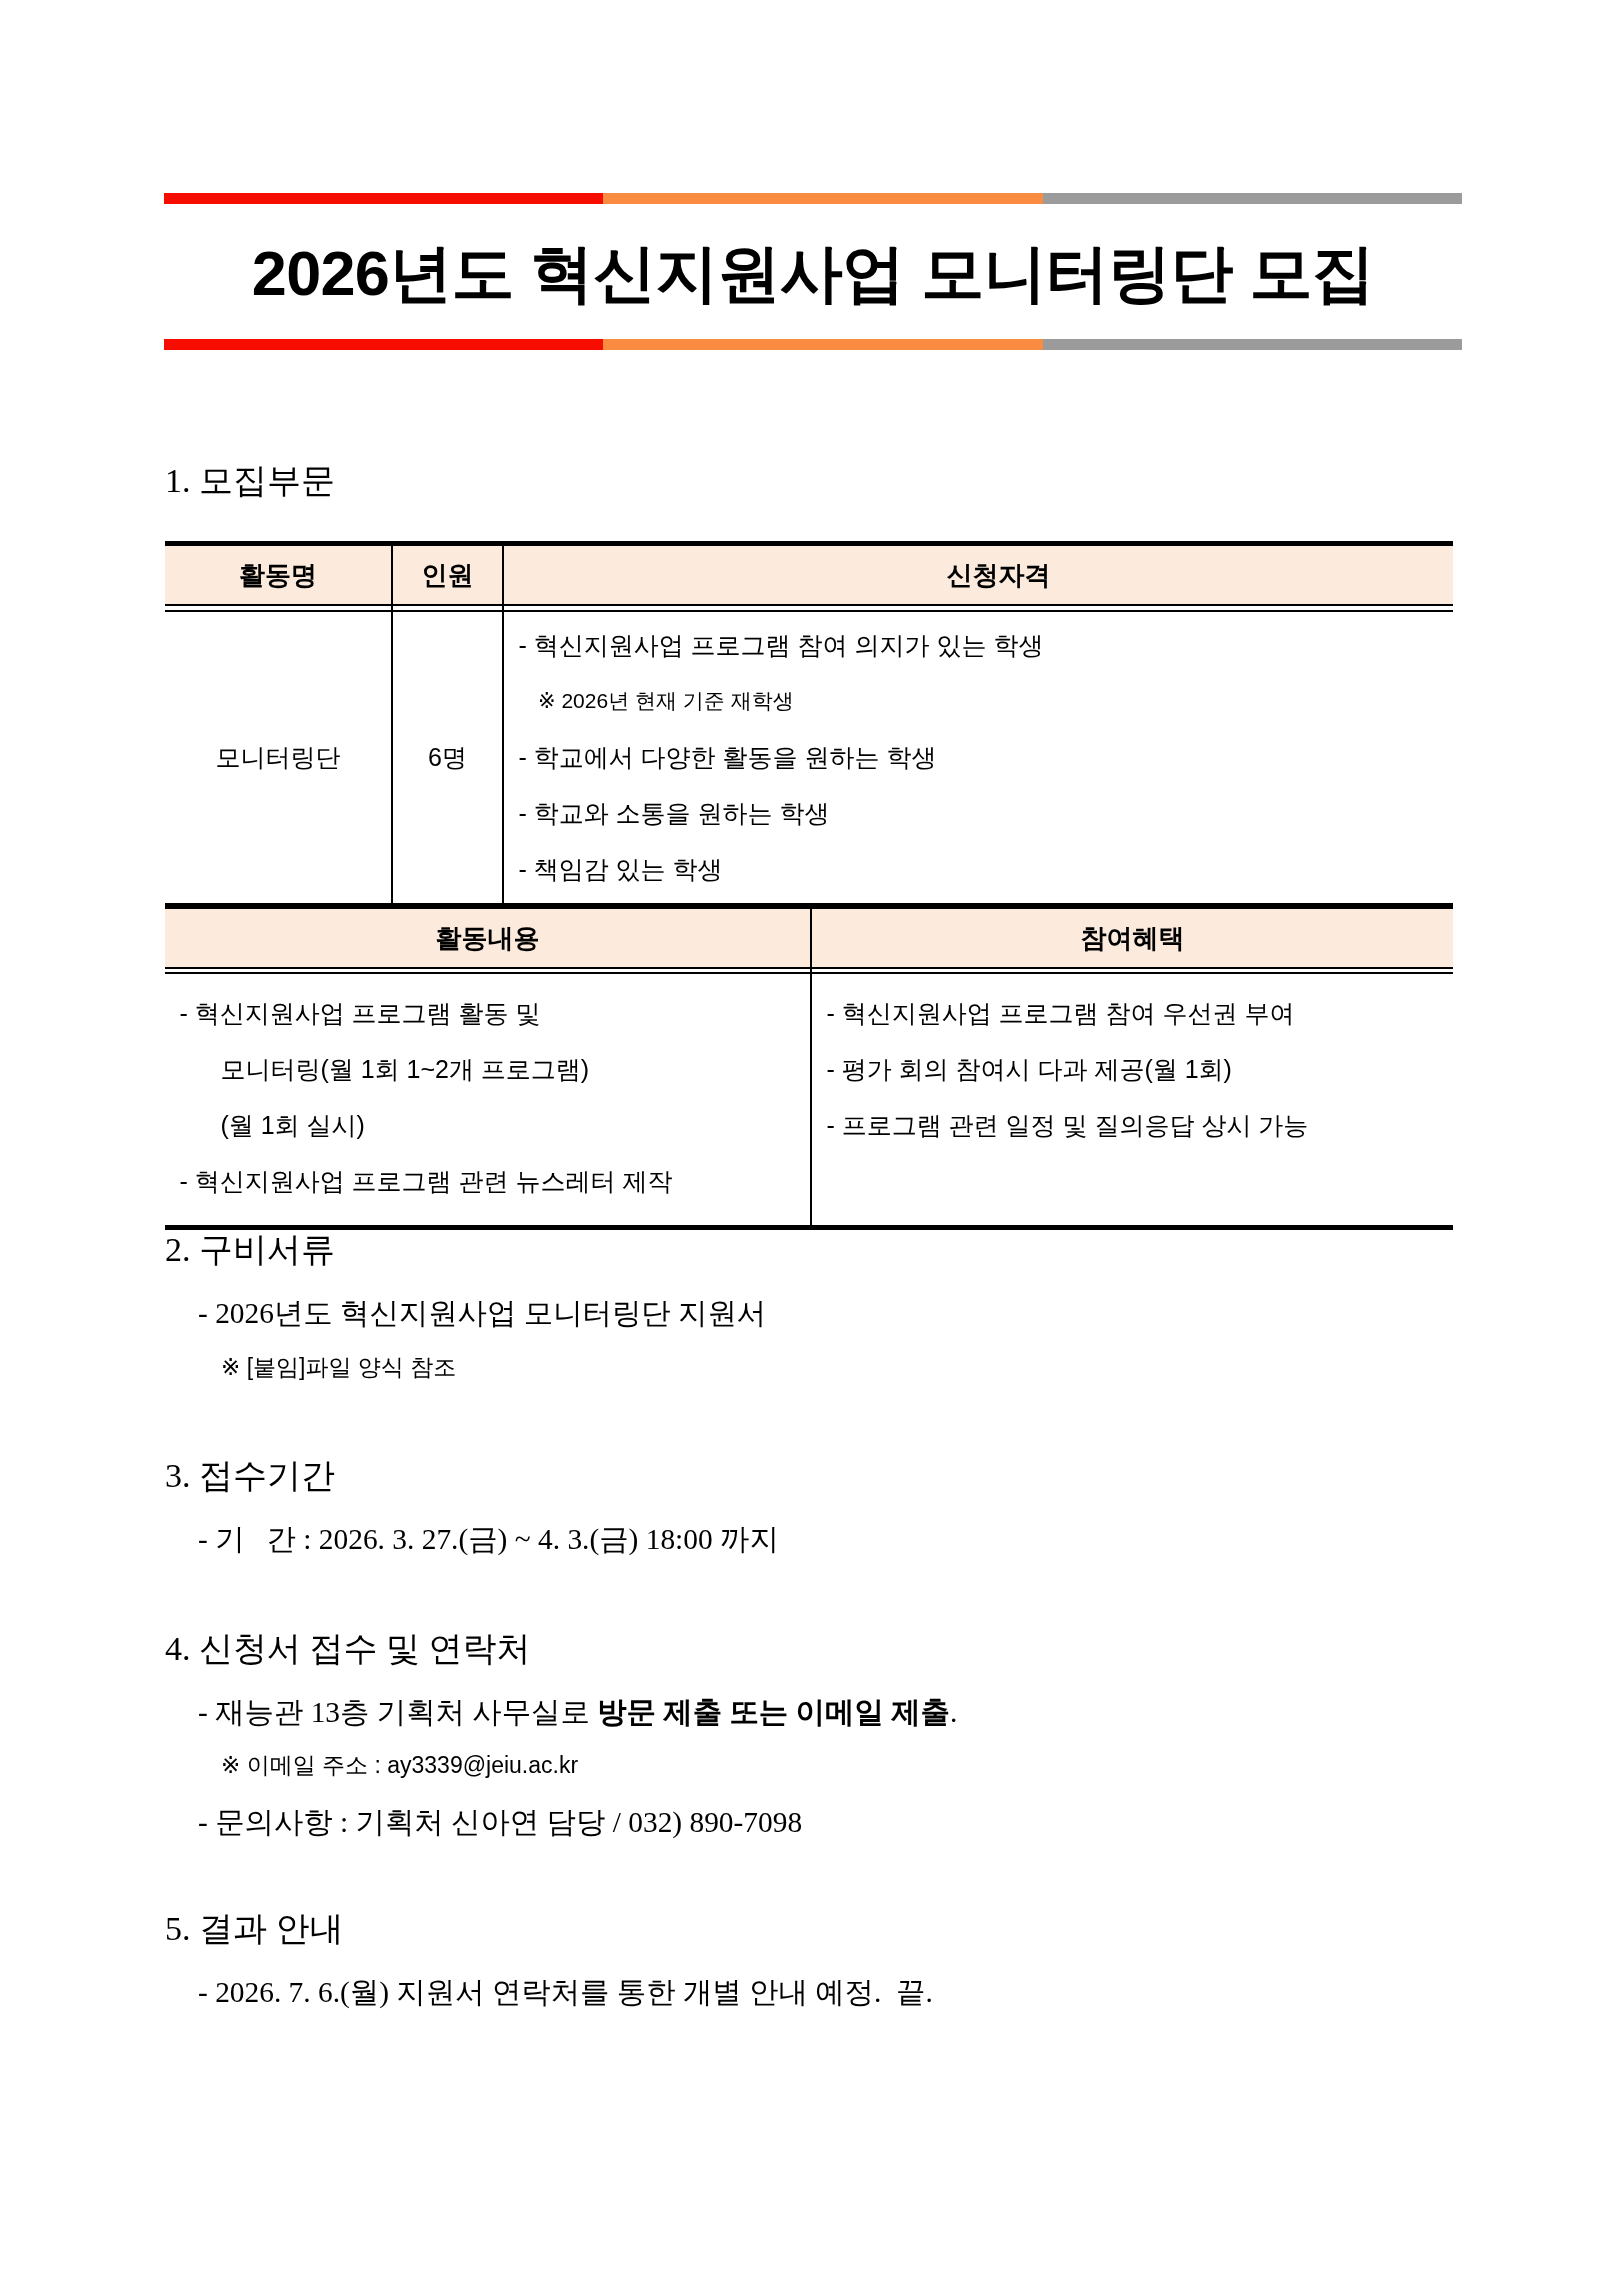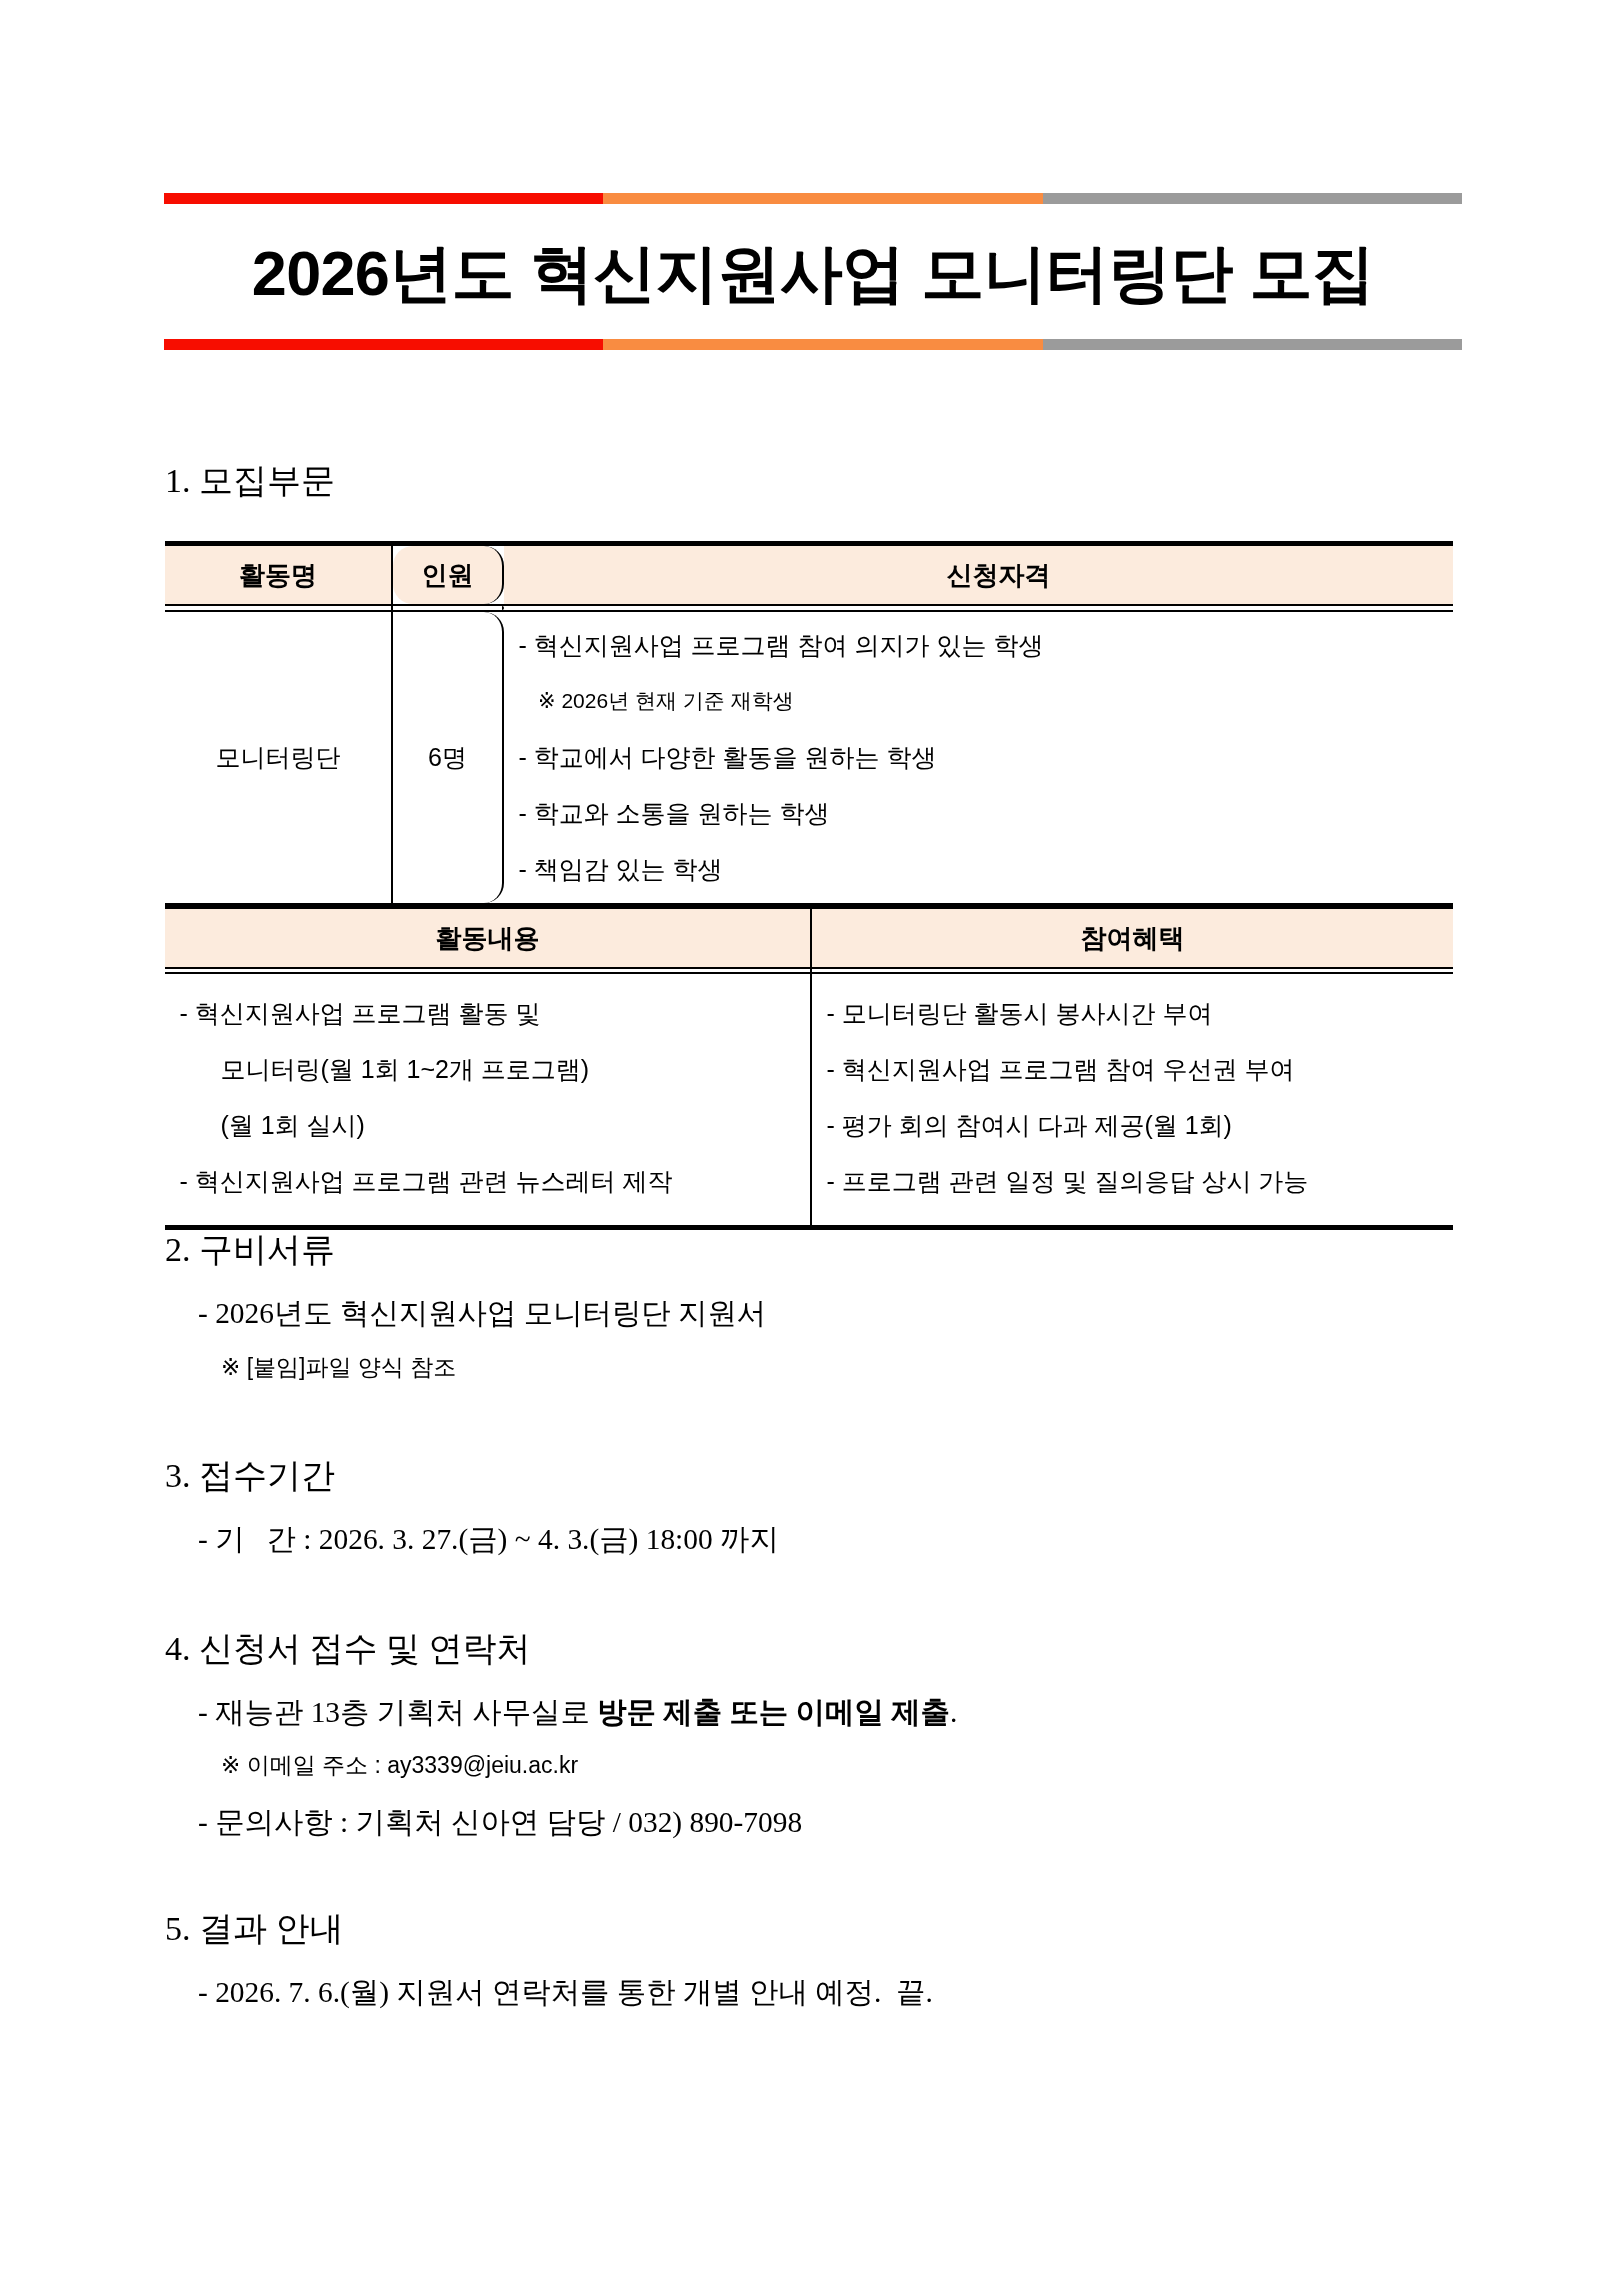--- a/index.html
+++ b/index.html
@@ -57,21 +57,21 @@
        font-family:"Liberation Sans","DejaVu Sans",sans-serif;}
   .rule-thick{height:5.9px;background:#000;}
   .trow{display:flex;box-sizing:border-box;}
   .cell{box-sizing:border-box;}
   .thead .cell{
     background:#fcebdd;
     display:flex;align-items:center;justify-content:center;
     font-size:26px;font-weight:600;height:58px;
   }
   .cA{width:228px;border-right:2px solid #000;}
-  .cB{width:111px;border-right:2px solid #000;border-radius:20px;}
+  .cB{width:111px;border-right:2px solid #000;}
   .cC{flex:1;padding-left:40px;}
   .cL{width:647px;border-right:2px solid #000;}
   .cR{flex:1;}
   .dbl{height:7.2px;border-top:2px solid #000;border-bottom:2px solid #000;display:flex;box-sizing:border-box;}
   .dbl .sp{height:100%;box-sizing:border-box;}
   .tbody .cell{background:#fff;font-size:25px;}
   .tbody .center{display:flex;align-items:center;justify-content:center;}
   .qual-cell{padding:5.2px 6.5px 6.5px 14.4px;}
   .tline{line-height:56px;white-space:pre-wrap;}
   .tline.small{font-size:21px;padding-left:19.6px;}
@@ -142,21 +142,20 @@
         </div>
 
         <div class="trow tbody">
           <div class="cell cL list-cell">
             <div class="tline">- 혁신지원사업 프로그램 활동 및</div>
             <div class="tline cont">모니터링(월 1회 1~2개 프로그램)</div>
             <div class="tline cont">(월 1회 실시)</div>
             <div class="tline">- 혁신지원사업 프로그램 관련 뉴스레터 제작</div>
           </div>
           <div class="cell cR list-cell">
-            <div class="tline">- 모니터링단 활동시 봉사시간 부여</div>
             <div class="tline">- 혁신지원사업 프로그램 참여 우선권 부여</div>
             <div class="tline">- 평가 회의 참여시 다과 제공(월 1회)</div>
             <div class="tline">- 프로그램 관련 일정 및 질의응답 상시 가능</div>
           </div>
         </div>
 
         <div class="rule-thick"></div>
       </div>
     </section>
 

